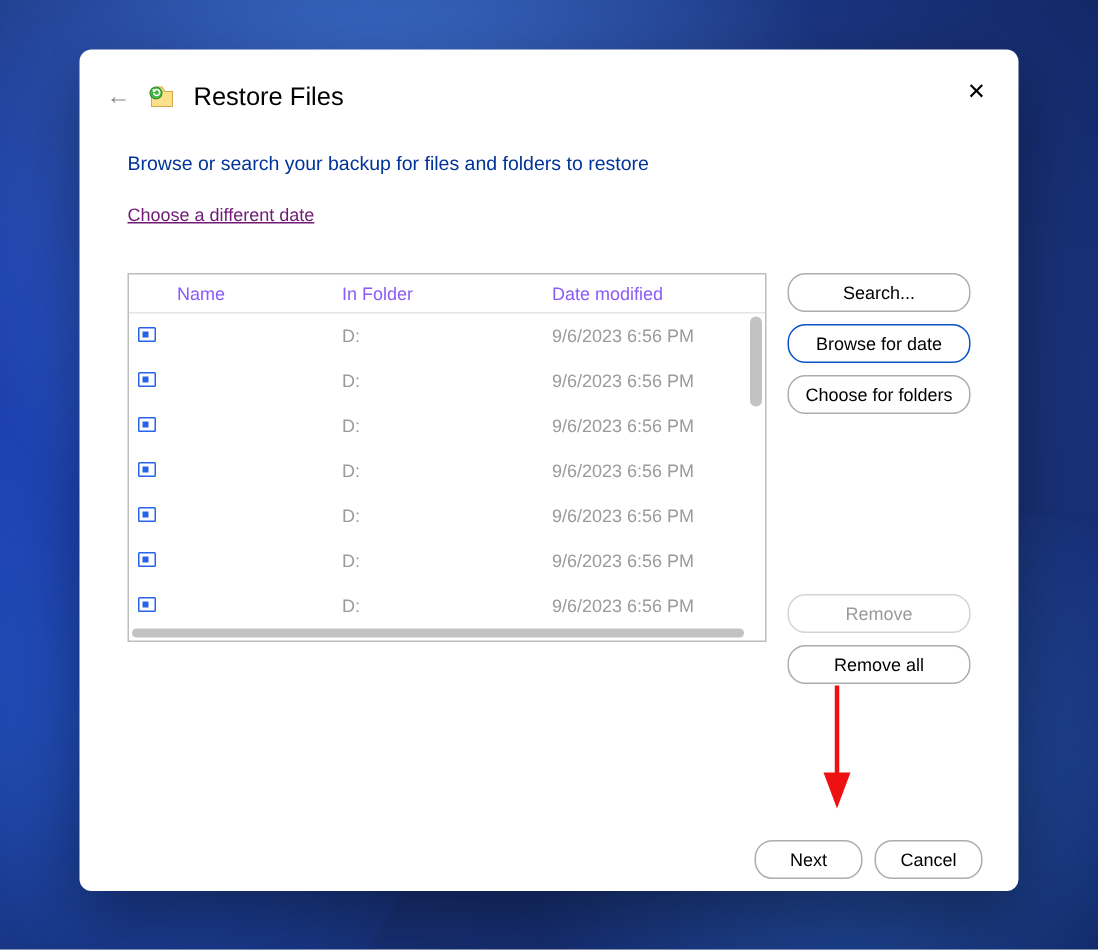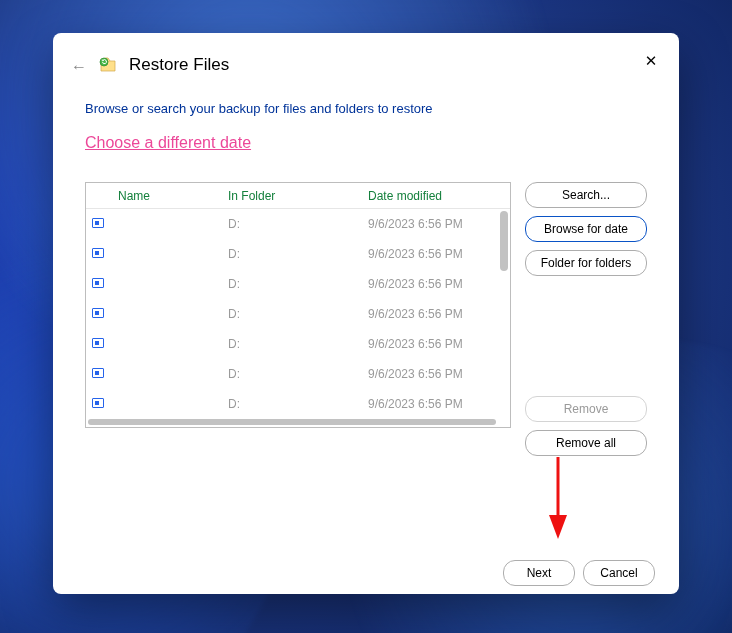--- a/index.html
+++ b/index.html
@@ -48,34 +48,34 @@
   .restore-icon {
     width: 18px; height: 18px;
     display: inline-block;
     position: relative;
   }
   .restore-icon svg { width: 18px; height: 18px; }
   .title-text { font-size: 17px; color: #000; }
   .content { padding: 26px 32px 0 32px; }
   .heading { color: #003399; font-size: 13px; font-weight: 400; margin-bottom: 18px; }
   .subtext { font-size: 12px; color: #000; margin-bottom: 3px; }
-  .link { font-size: 16px; color: #ec4899; text-decoration: underline; cursor: pointer; display:inline-block; }
+  .link { font-size: 12px; color: #701a75; text-decoration: underline; cursor: pointer; display:inline-block; }
   .body-row { display: flex; gap: 14px; margin-top: 30px; }
   .list-panel {
     flex: 1 1 auto;
     border: 1px solid #bdbdbd;
     height: 246px;
     position: relative;
     overflow: hidden;
     background: #fff;
   }
   .list-header {
     display: flex;
     font-size: 12px;
-    color: #15803d;
+    color: #8b5cf6;
     height: 26px;
     align-items: center;
     border-bottom: 1px solid #e6e6e6;
   }
   .list-header > div, .list-row > div {
     padding: 0 6px;
     white-space: nowrap;
     overflow: hidden;
   }
   .col-icon { width: 26px; flex:none; }
@@ -238,21 +238,21 @@
             <div class="col-date">9/6/2023 6:56 PM</div>
           </div>
           <div class="vscroll"></div>
           <div class="hscroll"></div>
         </div>
       </div>
 
       <div class="side-col">
         <button class="btn">Search...</button>
         <button class="btn primary">Browse for date</button>
-        <button class="btn">Folder for folders</button>
+        <button class="btn">Choose for folders</button>
         <div class="side-gap-lg"></div>
         <button class="btn disabled">Remove</button>
         <button class="btn">Remove all</button>
       </div>
     </div>
   </div>
 
   <div class="footer">
     <button class="btn">Next</button>
     <button class="btn">Cancel</button>

